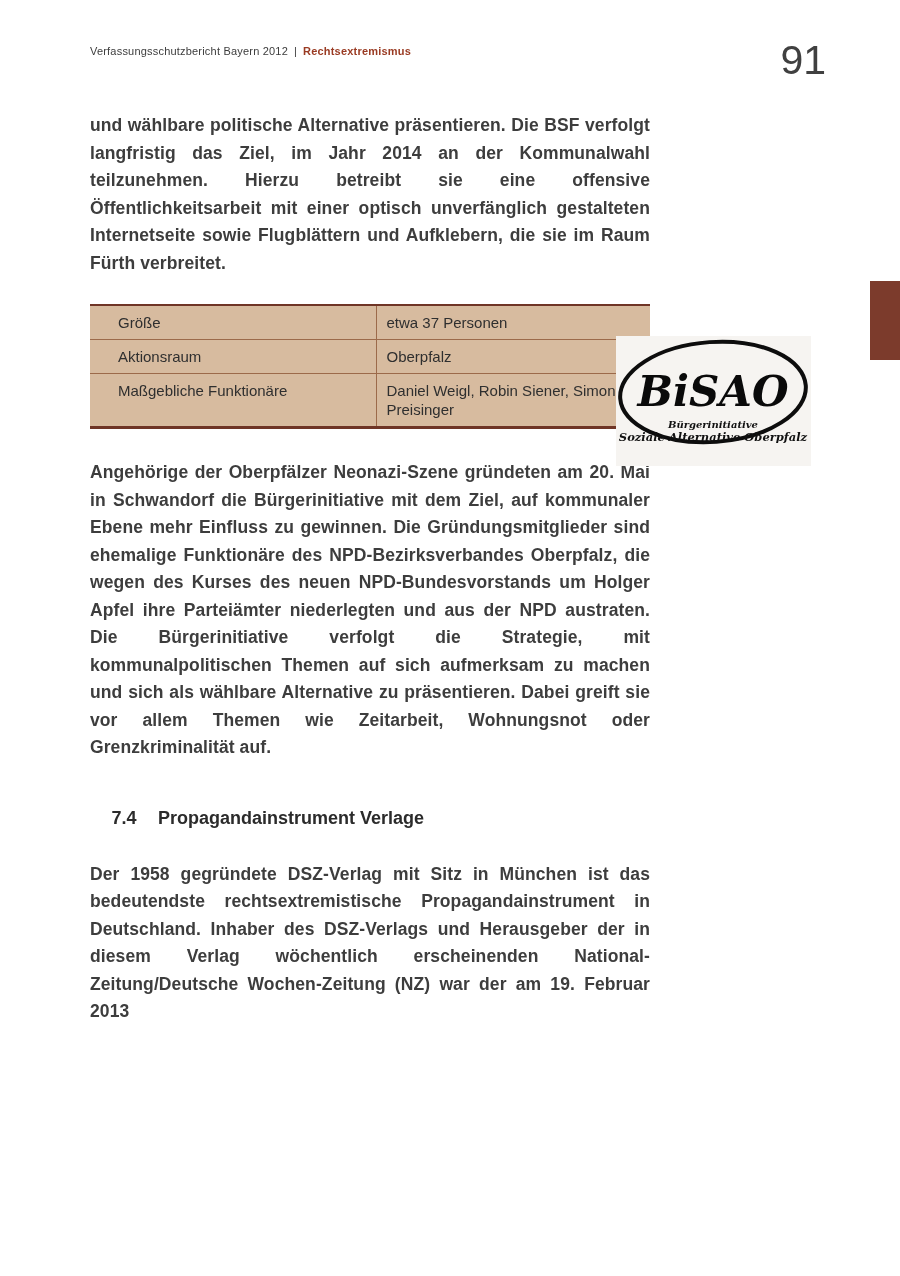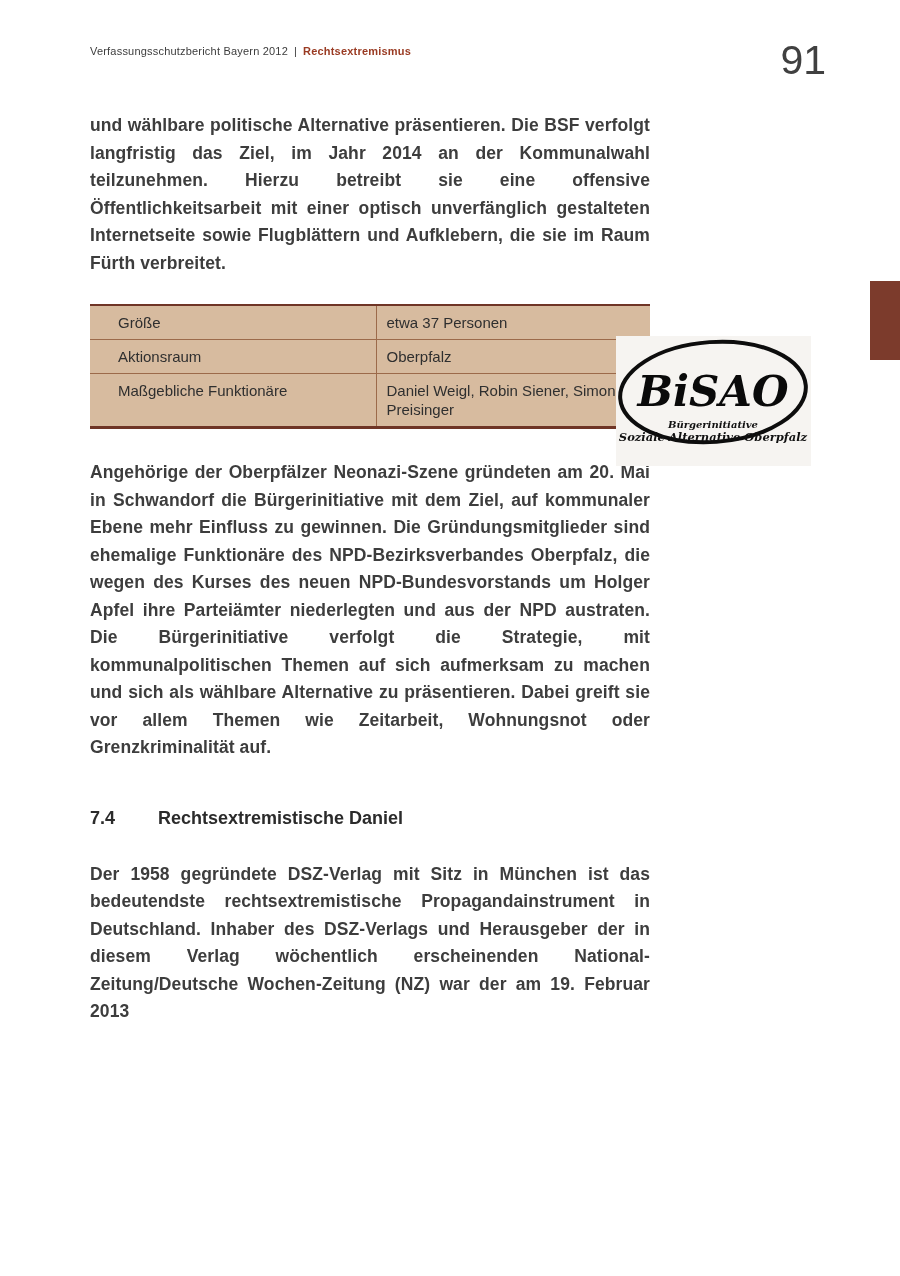--- a/index.html
+++ b/index.html
@@ -61,21 +61,21 @@
     color: var(--heading_text, #2b2b2b);
     margin: 0 0 30px;
     letter-spacing: 0.1px;
   }
   .section-heading {
     font-size: 18px;
     font-weight: bold;
     color: var(--heading_text, #2b2b2b);
     margin: 46px 0 32px;
   }
-  .sec-num { display: inline-block; width: 68px; }
+  .sec-num { display: inline-block; width: 68px; text-align: center; }
 
   
   .fact-table {
     border-collapse: collapse;
     width: 560px;
     background: var(--table_bg, #d7bb9f);
     border-top: 2px solid var(--table_dark, #6f3526);
     border-bottom: 3px solid var(--table_dark, #6f3526);
     margin: 0 0 30px;
   }
@@ -144,21 +144,21 @@
           <td class="label">Maßgebliche Funktionäre</td>
           <td class="value">Daniel Weigl, Robin Siener, Simon Preisinger</td>
         </tr>
       </tbody>
     </table>
 
     <p class="body-text">Angehörige der Oberpfälzer Neonazi-Szene gründeten am 20. Mai in Schwandorf die Bürgerinitiative mit dem Ziel, auf kommunaler Ebene mehr Einfluss zu gewinnen. Die Gründungsmitglieder sind ehemalige Funktionäre des NPD-Bezirksverbandes Oberpfalz, die wegen des Kurses des neuen NPD-Bundesvorstands um Holger Apfel ihre Parteiämter niederlegten und aus der NPD austraten. Die Bürgerinitiative verfolgt die Strategie, mit kommunalpolitischen Themen auf sich aufmerksam zu machen und sich als wählbare Alternative zu präsentieren. Dabei greift sie vor allem Themen wie Zeitarbeit, Wohnungsnot oder Grenzkriminalität auf.</p>
 
 
     <h2 class="section-heading">
-      <span class="sec-num">7.4</span><span class="sec-title">Rechtsextremistische Daniel</span>
+      <span class="sec-num">7.4</span><span class="sec-title">Propagandainstrument Verlage</span>
     </h2>
 
 
     <p class="body-text">Der 1958 gegründete DSZ-Verlag mit Sitz in München ist das bedeutendste rechtsextremistische Propagandainstrument in Deutschland. Inhaber des DSZ-Verlags und Herausgeber der in diesem Verlag wöchentlich erscheinenden National-Zeitung/Deutsche Wochen-Zeitung (NZ) war der am 19. Februar 2013</p>
 
   </main>
 
   <div class="logo-box">
     <svg width="195" height="130" viewBox="0 0 195 130">
       <rect x="0" y="0" width="195" height="130" fill="#f6f4f1"></rect>

